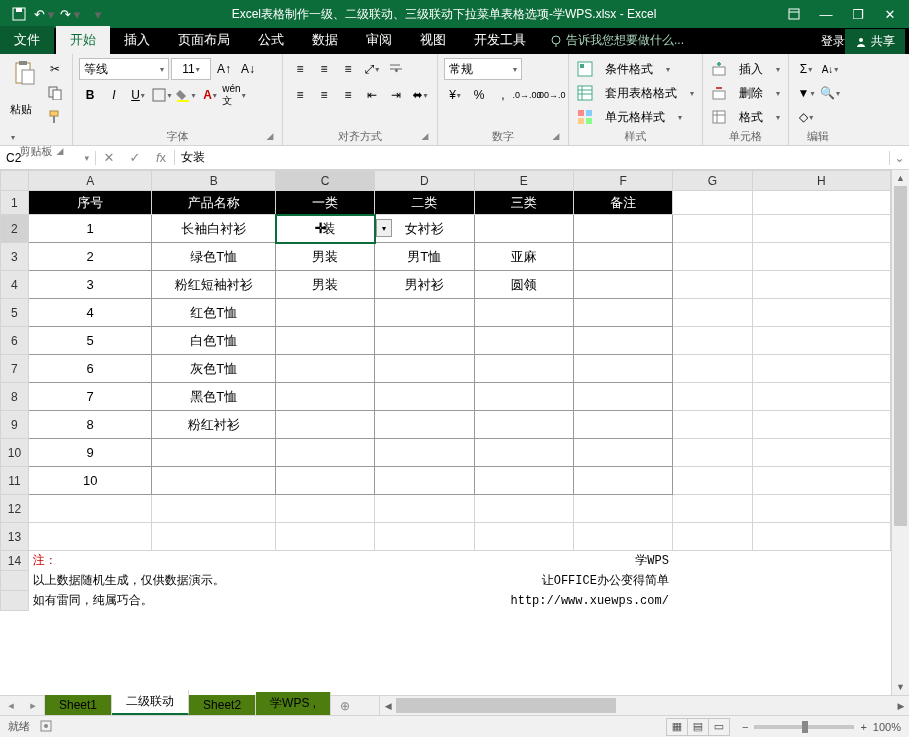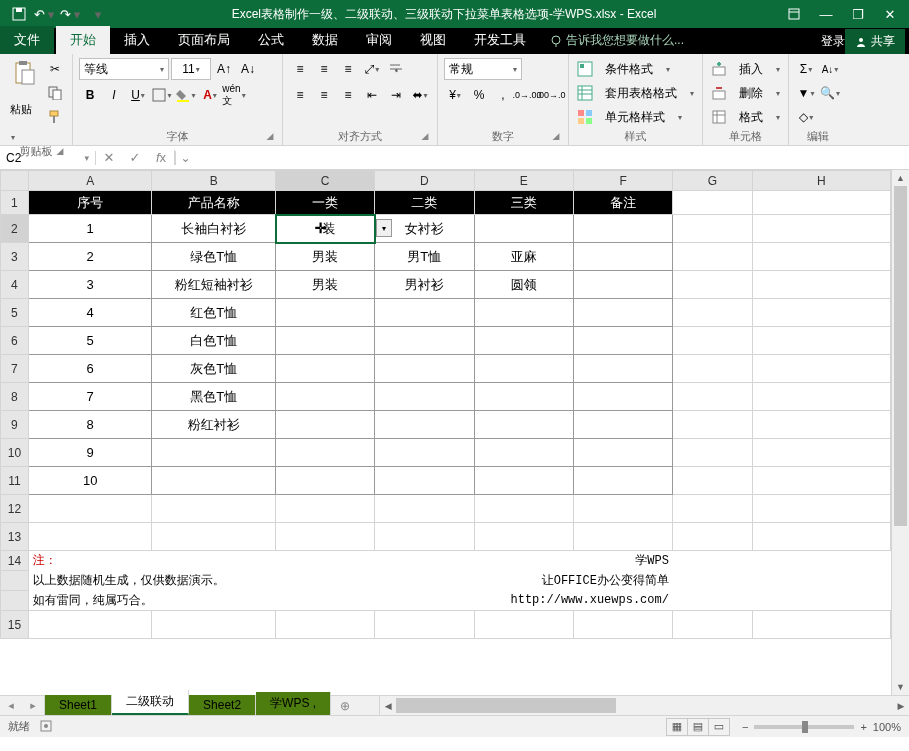--- a/index.html
+++ b/index.html
@@ -356,20 +356,23 @@
 <div class="fx-bar">
   <div class="name-box">
       <span>C2</span>
       <span class="dd">▾</span>
     </div>
   <div class="fx-btns">
     <span>✕</span>
     <span>✓</span>
     <span><i>f</i>x</span>
   </div>
+  <div class="fx-input">
+      <span>女装</span>
+    </div>
   <div class="fx-expand">⌄</div>
 </div>
 
 <div class="grid-wrap">
   <div class="grid-scroll">
     <table class="grid" id="grid">
       <colgroup id="cols">
           <col style="width: 28px;">
           <col style="width: 125px;">
           <col style="width: 125px;">
@@ -551,31 +554,20 @@
             <td></td>
             <td></td>
           </tr>
           <tr class="note">
             <th class="rowhdr"></th>
             <td colspan="3">如有雷同，纯属巧合。</td>
             <td colspan="3" class="right">http://www.xuewps.com/</td>
             <td></td>
             <td></td>
           </tr>
-          <tr class="data">
-            <th class="rowhdr">15</th>
-            <td></td>
-            <td></td>
-            <td></td>
-            <td></td>
-            <td></td>
-            <td></td>
-            <td></td>
-            <td></td>
-          </tr>
         </tbody>
     </table>
   </div>
   <div class="vscroll">
     <div class="arr" style="top:0">▲</div>
     <div class="thumb"></div>
     <div class="arr" style="bottom:0">▼</div>
   </div>
 </div>
 

